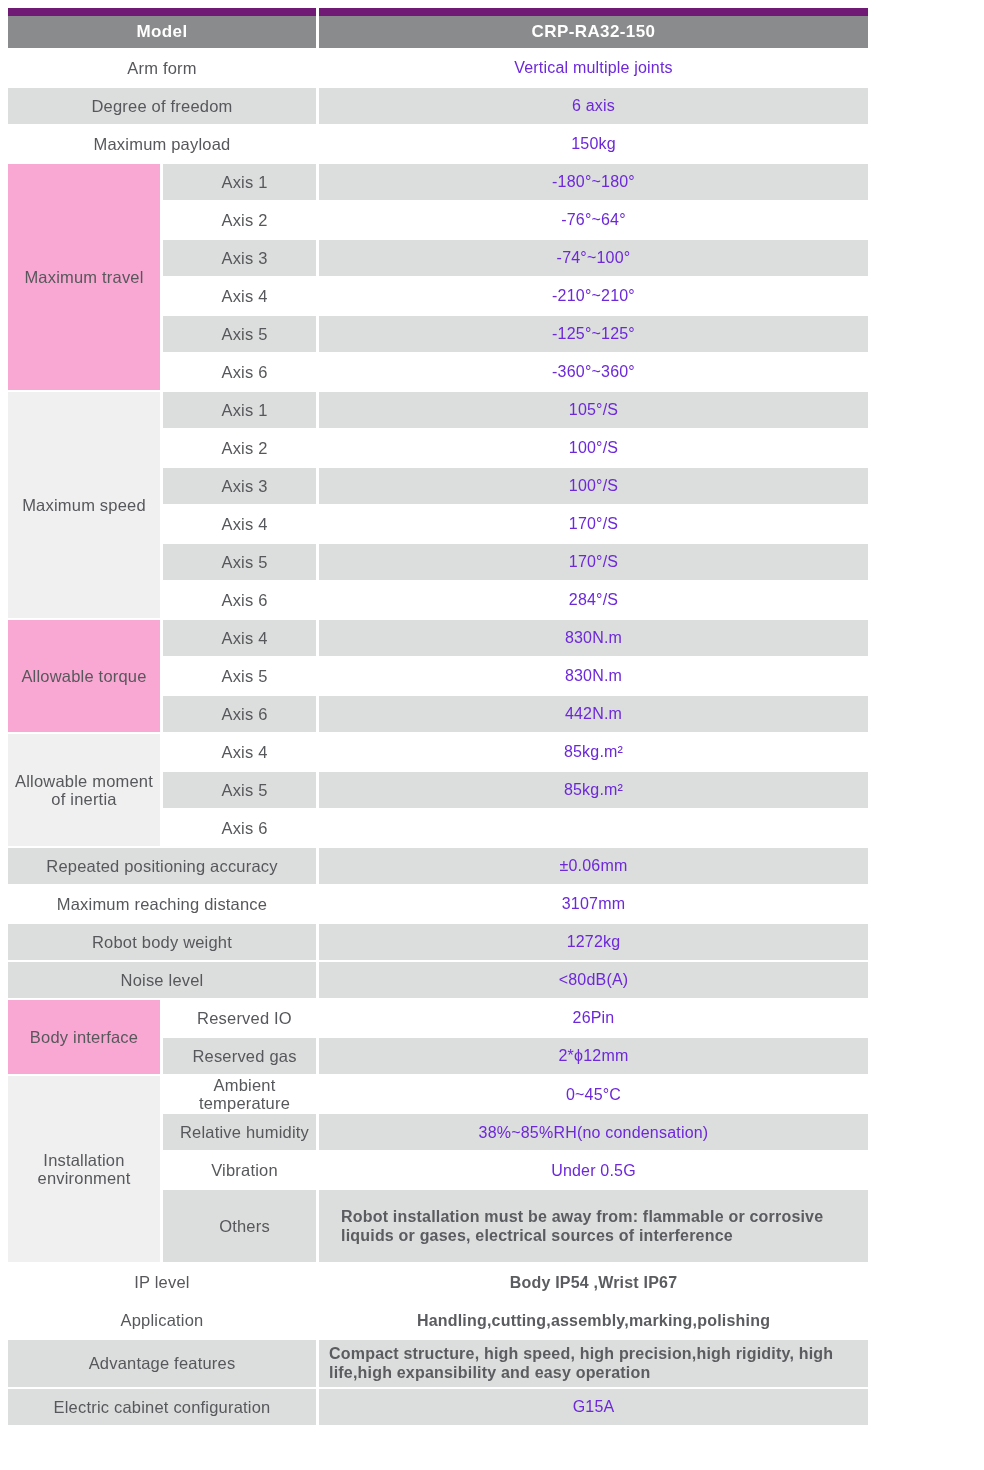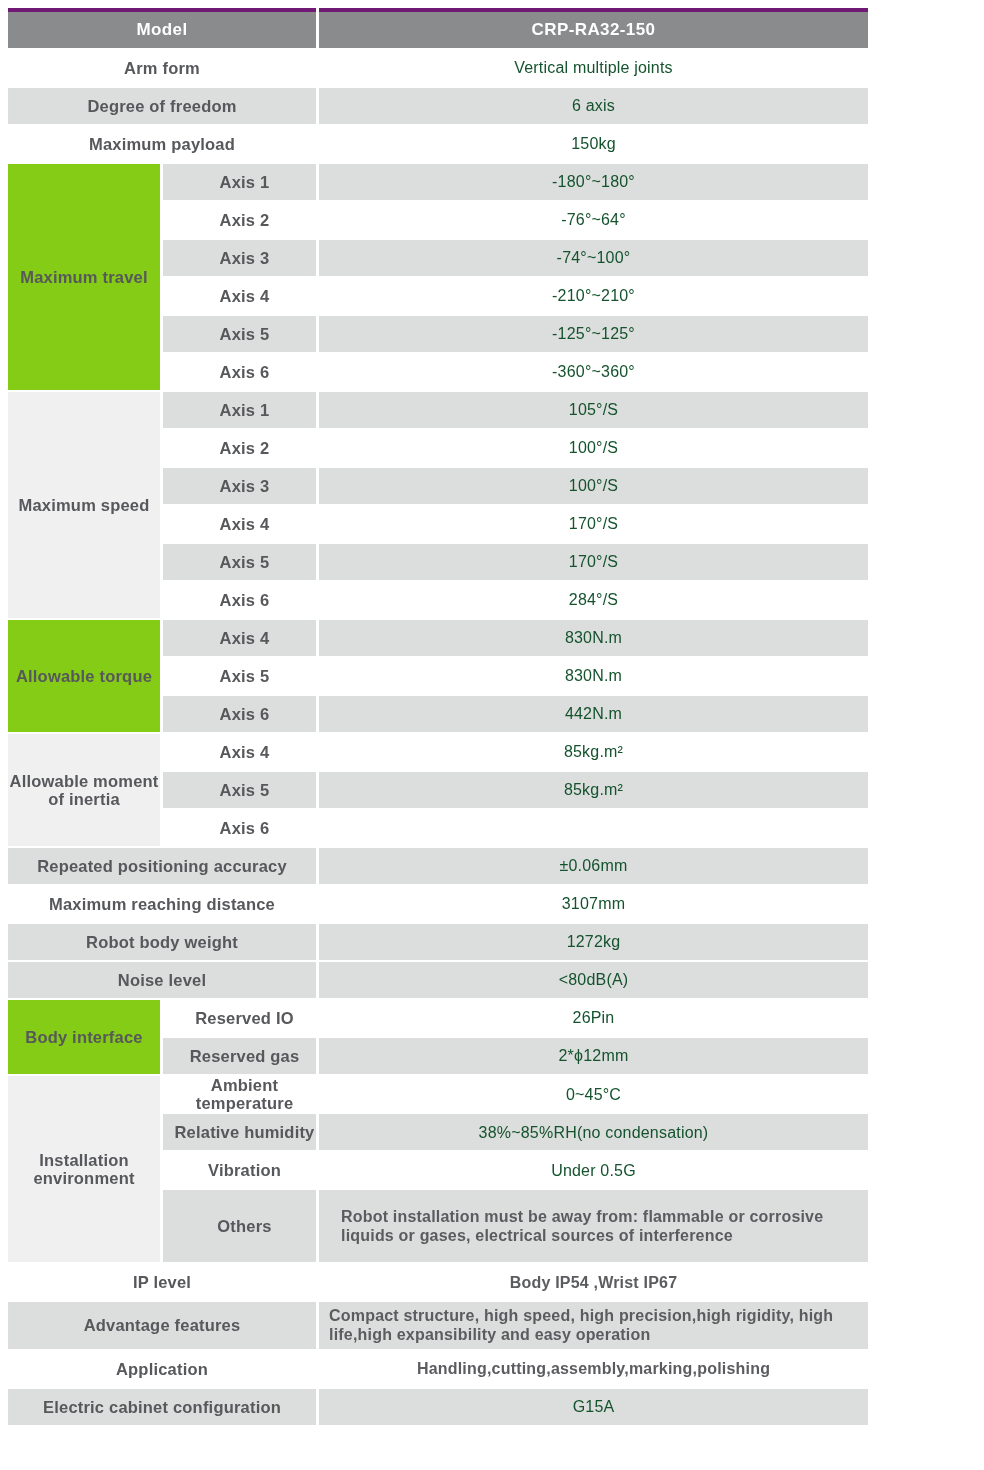--- a/index.html
+++ b/index.html
@@ -11,27 +11,27 @@
   .section .rows{flex:1;display:flex;flex-direction:column;gap:2px;}
   .cell{display:flex;align-items:center;justify-content:center;text-align:center;box-sizing:border-box;}
   .label-full{width:308px;flex:0 0 308px;}
   .group-col{width:152px;flex:0 0 152px;}
   .axis-col{width:153px;flex:0 0 153px;padding-left:10px;}
   .value{flex:1;}
   .h40{min-height:40px;}
   .h36{min-height:36px;}
   .h72{min-height:72px;}
   .h44{min-height:44px;}
-  .hdr{background:#8a8b8c;color:#ffffff;font-weight:bold;font-size:17px;letter-spacing:.4px;border-top:4px solid #701a75;}
+  .hdr{background:#8a8b8c;color:#ffffff;font-weight:bold;font-size:17px;letter-spacing:.4px;border-top:8px solid #701a75;}
   .w{background:#ffffff;}
   .g{background:#dcdddd;}
-  .gc-dark{background:#84cc16;}
+  .gc-dark{background:#f9a8d4;}
   .gc-light{background:#f0f0f1;}
-  .lbl{font-weight:bold;font-size:16.5px;color:#57585b;letter-spacing:.2px;line-height:1.1;}
-  .val{font-weight:normal;font-size:16px;color:#14532d;letter-spacing:.2px;line-height:1.2;}
+  .lbl{font-weight:normal;font-size:16.5px;color:#57585b;letter-spacing:.2px;line-height:1.1;}
+  .val{font-weight:normal;font-size:16px;color:#6d28d9;letter-spacing:.2px;line-height:1.2;}
   .bv{font-weight:bold;color:#5b5c5f;}
   .left-text{justify-content:flex-start;text-align:left;padding:6px 14px 6px 22px;}
   .left-text2{justify-content:flex-start;text-align:left;padding:4px 8px 4px 10px;}
 </style>
 </head>
 <body>
 
 <div class="tbl">
 
   <div class="row">
@@ -198,25 +198,25 @@
         <div class="cell value val bv g h72 left-text">Robot installation must be away from: flammable or corrosive liquids or gases, electrical sources of interference</div>
       </div>
     </div>
   </div>
 
   <div class="row">
     <div class="cell label-full lbl w h36">IP level</div>
     <div class="cell value val bv w h36">Body IP54 ,Wrist IP67</div>
   </div>
   <div class="row">
+    <div class="cell label-full lbl w h36">Application</div>
+    <div class="cell value val bv w h36">Handling,cutting,assembly,marking,polishing</div>
+  </div>
+  <div class="row">
     <div class="cell label-full lbl g h44">Advantage features</div>
     <div class="cell value val bv g h44 left-text2">Compact structure, high speed, high precision,high rigidity, high life,high expansibility and easy operation</div>
   </div>
   <div class="row">
-    <div class="cell label-full lbl w h36">Application</div>
-    <div class="cell value val bv w h36">Handling,cutting,assembly,marking,polishing</div>
-  </div>
-  <div class="row">
     <div class="cell label-full lbl g h36">Electric cabinet configuration</div>
     <div class="cell value val g h36">G15A</div>
   </div>
 
 </div>
 
 </body></html>

